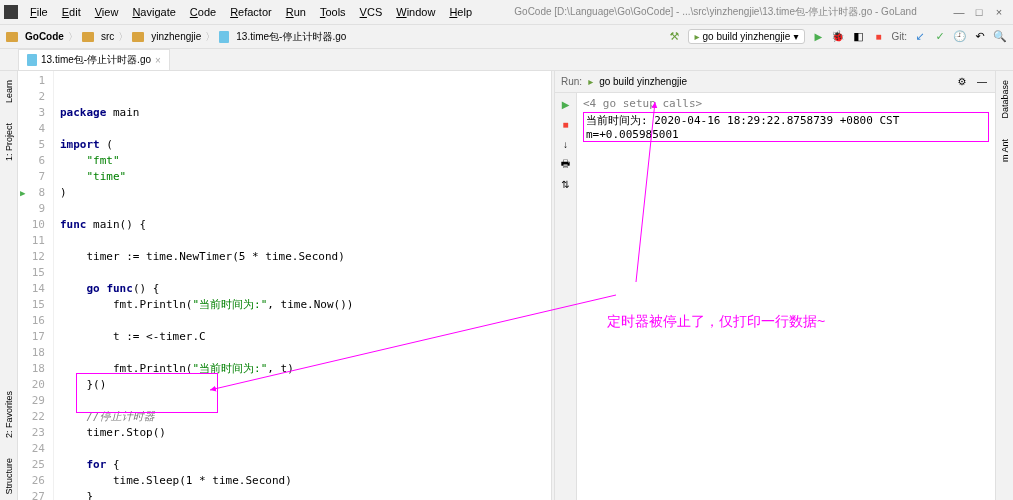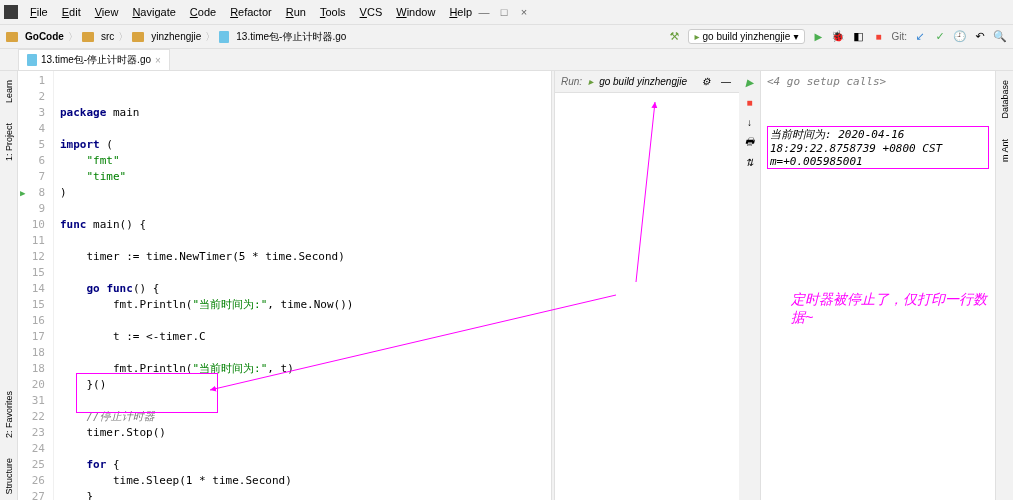--- a/index.html
+++ b/index.html
@@ -39,30 +39,30 @@
     .editor-pane { flex: 1; display: flex; background: #fff; overflow: hidden; position: relative; }
     .gutter { width: 36px; background: #fff; border-right: 1px solid #f0f0f0; text-align: right; padding-right: 8px; color: #aaa; font-family: 'Consolas', monospace; font-size: 11px; line-height: 16px; padding-top: 2px; }
     .code { flex: 1; font-family: 'Consolas', monospace; font-size: 11px; line-height: 16px; padding-top: 2px; padding-left: 6px; white-space: pre; position: relative; }
     .code .kw { color: #000080; font-weight: bold; }
     .code .str { color: #008000; }
     .code .cmt { color: #808080; font-style: italic; }
     .box-annotation { position: absolute; border: 1px solid #ff00ff; }
     
     .splitter { width: 4px; background: #f2f2f2; border-left: 1px solid #e0e0e0; border-right: 1px solid #e0e0e0; cursor: col-resize; }
     
-    .run-pane { width: 440px; display: flex; flex-direction: row; background: #fff; font-style: italic; }
+    .run-pane { width: 440px; display: flex; flex-direction: column; background: #fff; }
     .run-header { height: 22px; background: #f2f2f2; border-bottom: 1px solid #e0e0e0; display: flex; align-items: center; padding: 0 6px; font-size: 10px; gap: 6px; }
     .run-label { color: #666; }
     .run-body { flex: 1; display: flex; }
     .run-toolbar { width: 22px; background: #f2f2f2; border-right: 1px solid #e0e0e0; display: flex; flex-direction: column; align-items: center; padding-top: 4px; gap: 6px; }
     .run-tool { width: 14px; height: 14px; display: flex; align-items: center; justify-content: center; cursor: pointer; font-size: 10px; }
     .run-console { flex: 1; font-family: 'Consolas', monospace; font-size: 11px; padding: 4px 6px; position: relative; }
     .console-setup { color: #808080; }
     .console-output { margin-top: 2px; }
-    .console-highlight { border: 1px solid #ff00ff; display: inline-block; padding: 0 2px; margin-top: 36px; }
+    .console-highlight { border: 1px solid #ff00ff; display: inline-block; padding: 0 2px; }
     
     .right-gutter { width: 18px; background: #f2f2f2; border-left: 1px solid #e0e0e0; display: flex; flex-direction: column; align-items: center; padding-top: 4px; gap: 10px; }
     
     .annotation-text { position: absolute; color: #ff00ff; font-size: 14px; font-family: 'Microsoft YaHei', sans-serif; }
     
     svg.arrow { position: absolute; pointer-events: none; z-index: 10; }
     
     .gutter-icon { position: absolute; left: 2px; font-size: 9px; color: #888; }
     
     .git-label { color: #666; font-size: 10px; }
@@ -79,20 +79,21 @@
       <span class="menubar-item"><u>V</u>iew</span>
       <span class="menubar-item"><u>N</u>avigate</span>
       <span class="menubar-item"><u>C</u>ode</span>
       <span class="menubar-item"><u>R</u>efactor</span>
       <span class="menubar-item"><u>R</u>un</span>
       <span class="menubar-item"><u>T</u>ools</span>
       <span class="menubar-item"><u>V</u>CS</span>
       <span class="menubar-item"><u>W</u>indow</span>
       <span class="menubar-item"><u>H</u>elp</span>
     </div>
+  <div class="titlebar-center">GoCode [D:\Language\Go\GoCode] - ...\src\yinzhengjie\13.time包-停止计时器.go - GoLand</div>
   <div class="win-controls">
     <div class="win-btn">—</div>
     <div class="win-btn">□</div>
     <div class="win-btn">×</div>
   </div>
 </div>
 
 <div class="toolbar">
   <div class="breadcrumb">
     <span class="breadcrumb-item">
@@ -167,21 +168,21 @@
         <div style="position: relative;">11</div>
         <div style="position: relative;">12</div>
         <div style="position: relative;">15</div>
         <div style="position: relative;">14</div>
         <div style="position: relative;">15</div>
         <div style="position: relative;">16</div>
         <div style="position: relative;">17</div>
         <div style="position: relative;">18</div>
         <div style="position: relative;">18</div>
         <div style="position: relative;">20</div>
-        <div style="position: relative;">31</div>
+        <div style="position: relative;">29</div>
         <div style="position: relative;">22</div>
         <div style="position: relative;">23</div>
         <div style="position: relative;">24</div>
         <div style="position: relative;">25</div>
         <div style="position: relative;">26</div>
         <div style="position: relative;">27</div>
       </div>
     <div class="code">
       <div><span class="kw">package</span> main</div><div>&nbsp;</div><div><span class="kw">import</span> (</div><div>    <span class="str">"fmt"</span></div><div>    <span class="str">"time"</span></div><div>)</div><div>&nbsp;</div><div><span class="kw">func</span> main() {</div><div>&nbsp;</div><div>    timer := time.NewTimer(5 * time.Second)</div><div>&nbsp;</div><div>    <span class="kw">go</span> <span class="kw">func</span>() {</div><div>        fmt.Println(<span class="str">"当前时间为:"</span>, time.Now())</div><div>&nbsp;</div><div>        t := &lt;-timer.C</div><div>&nbsp;</div><div>        fmt.Println(<span class="str">"当前时间为:"</span>, t)</div><div>    }()</div><div>&nbsp;</div><div>    <span class="cmt">//停止计时器</span></div><div>    timer.Stop()</div><div>&nbsp;</div><div>    <span class="kw">for</span> {</div><div>        time.Sleep(1 * time.Second)</div><div>    }</div><div class="box-annotation" style="left:22px;top:302px;width:142px;height:40px"></div>
     </div>

